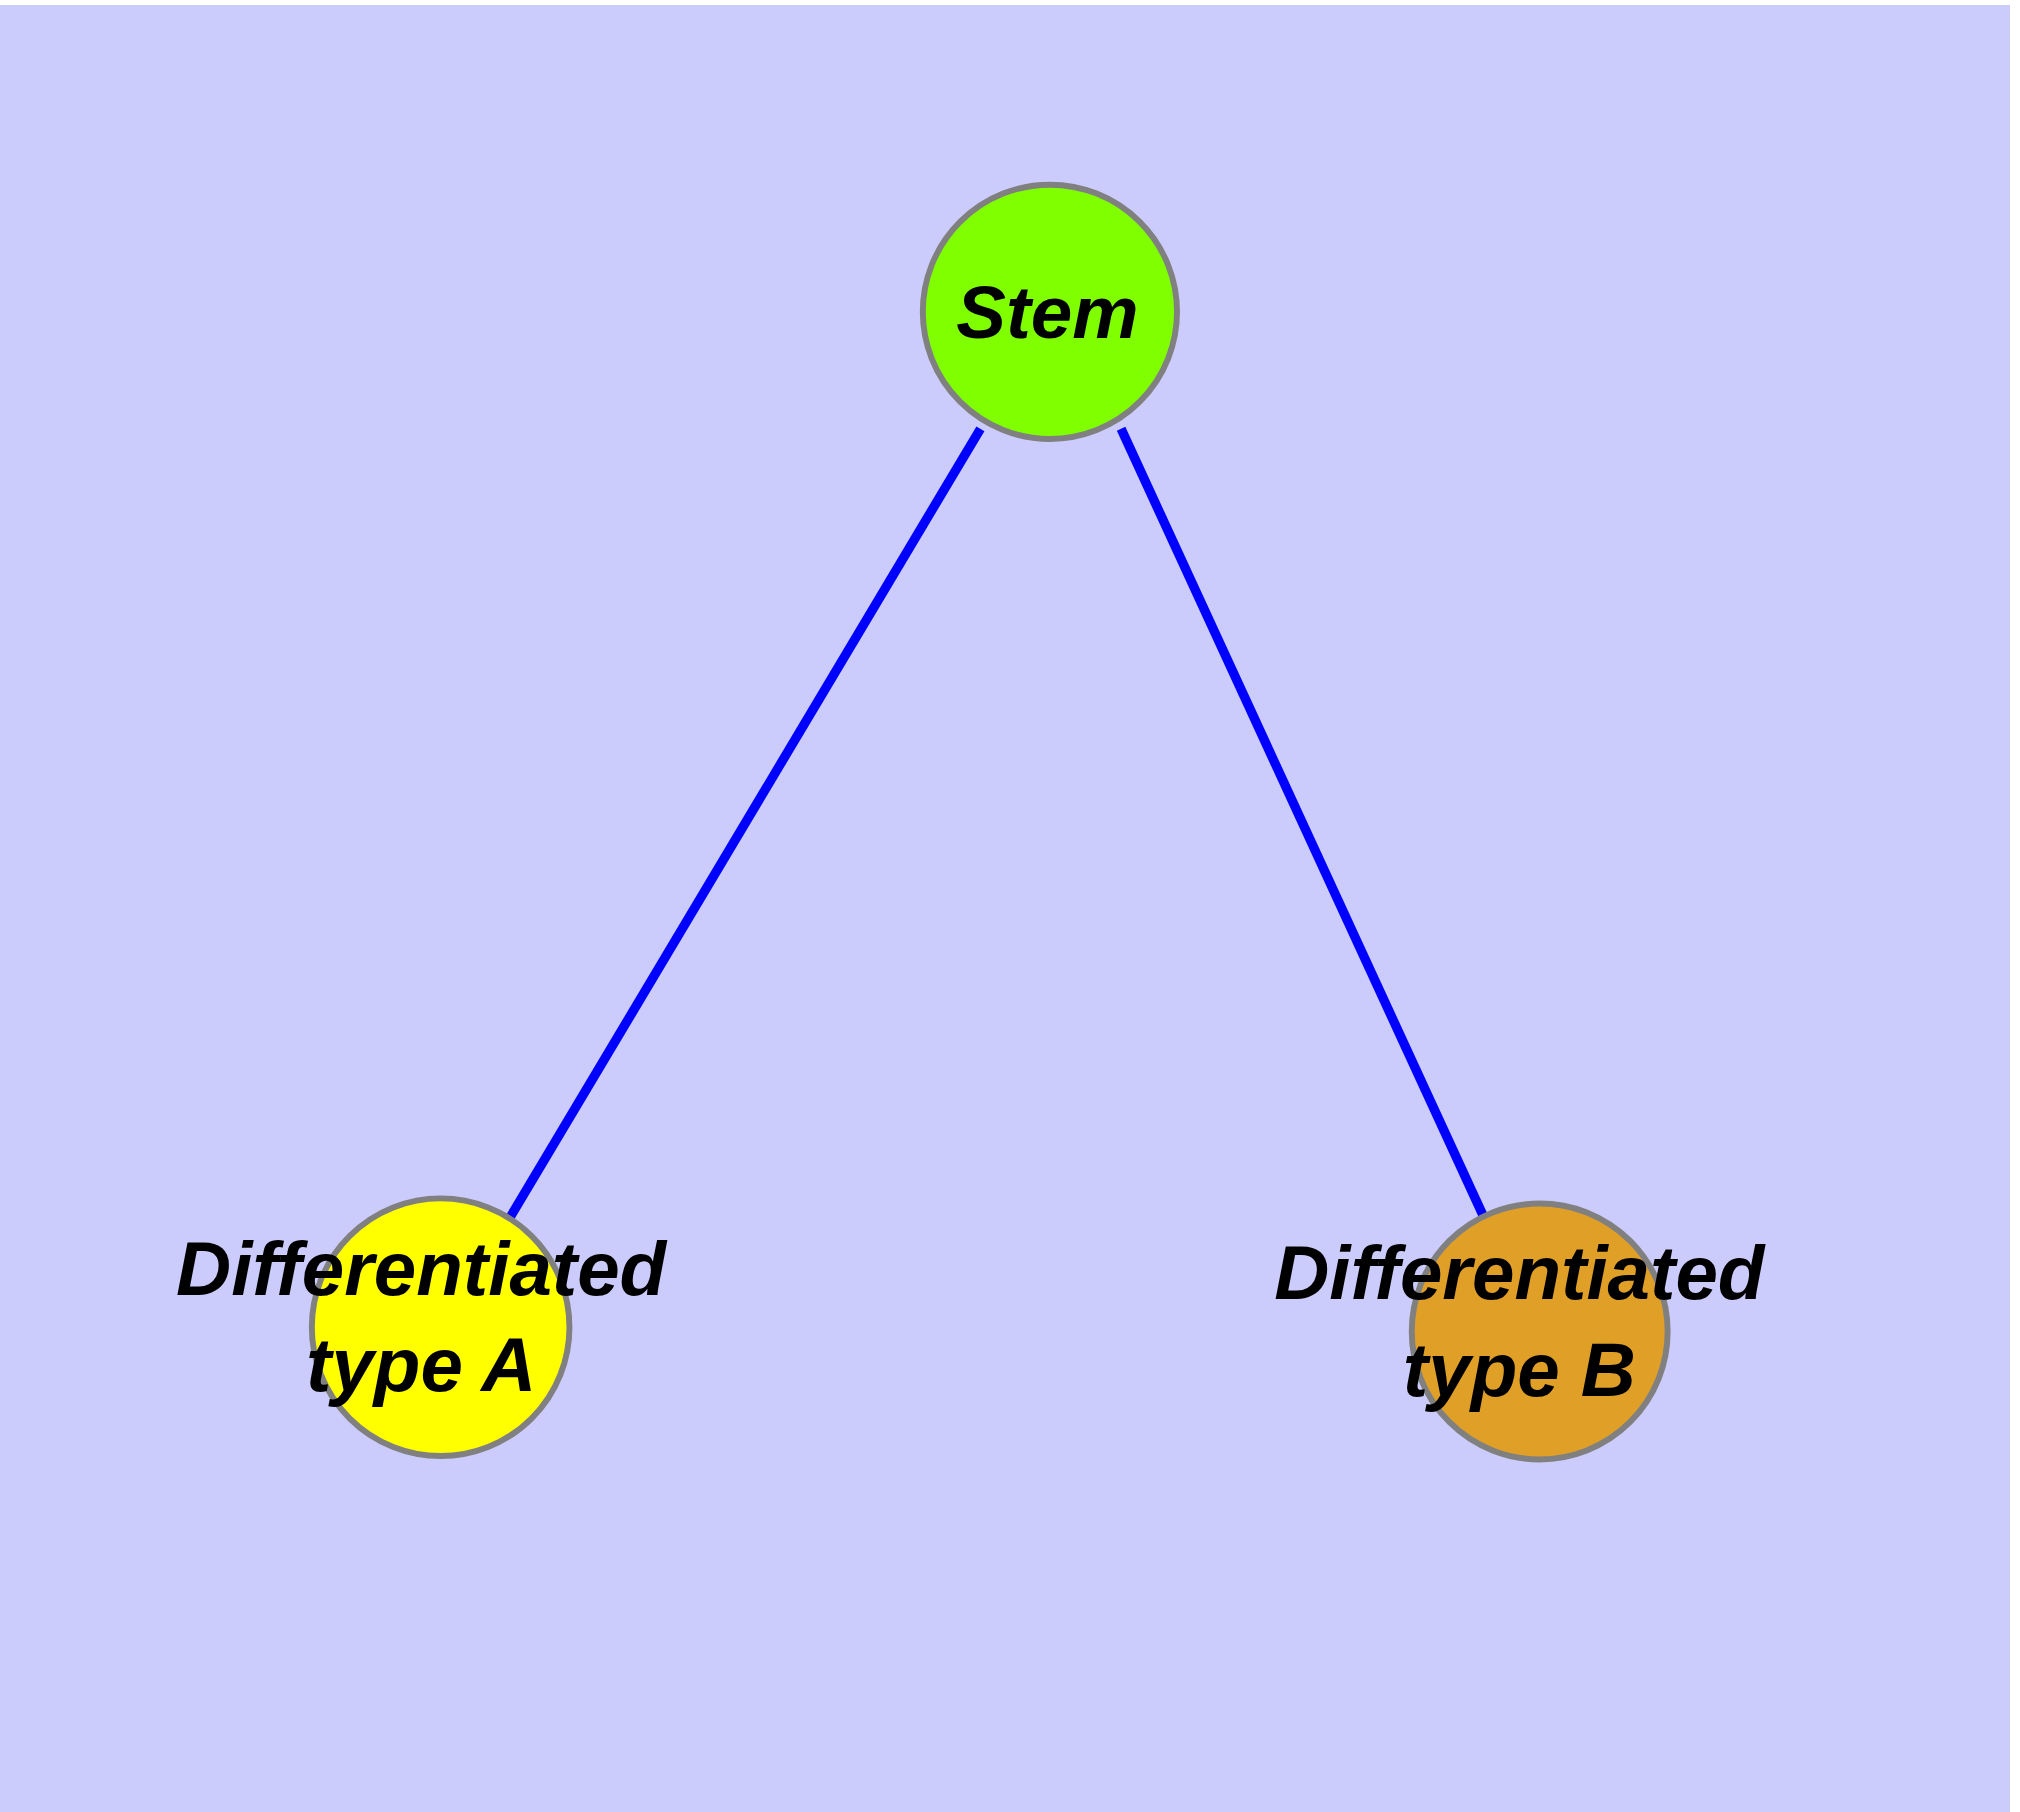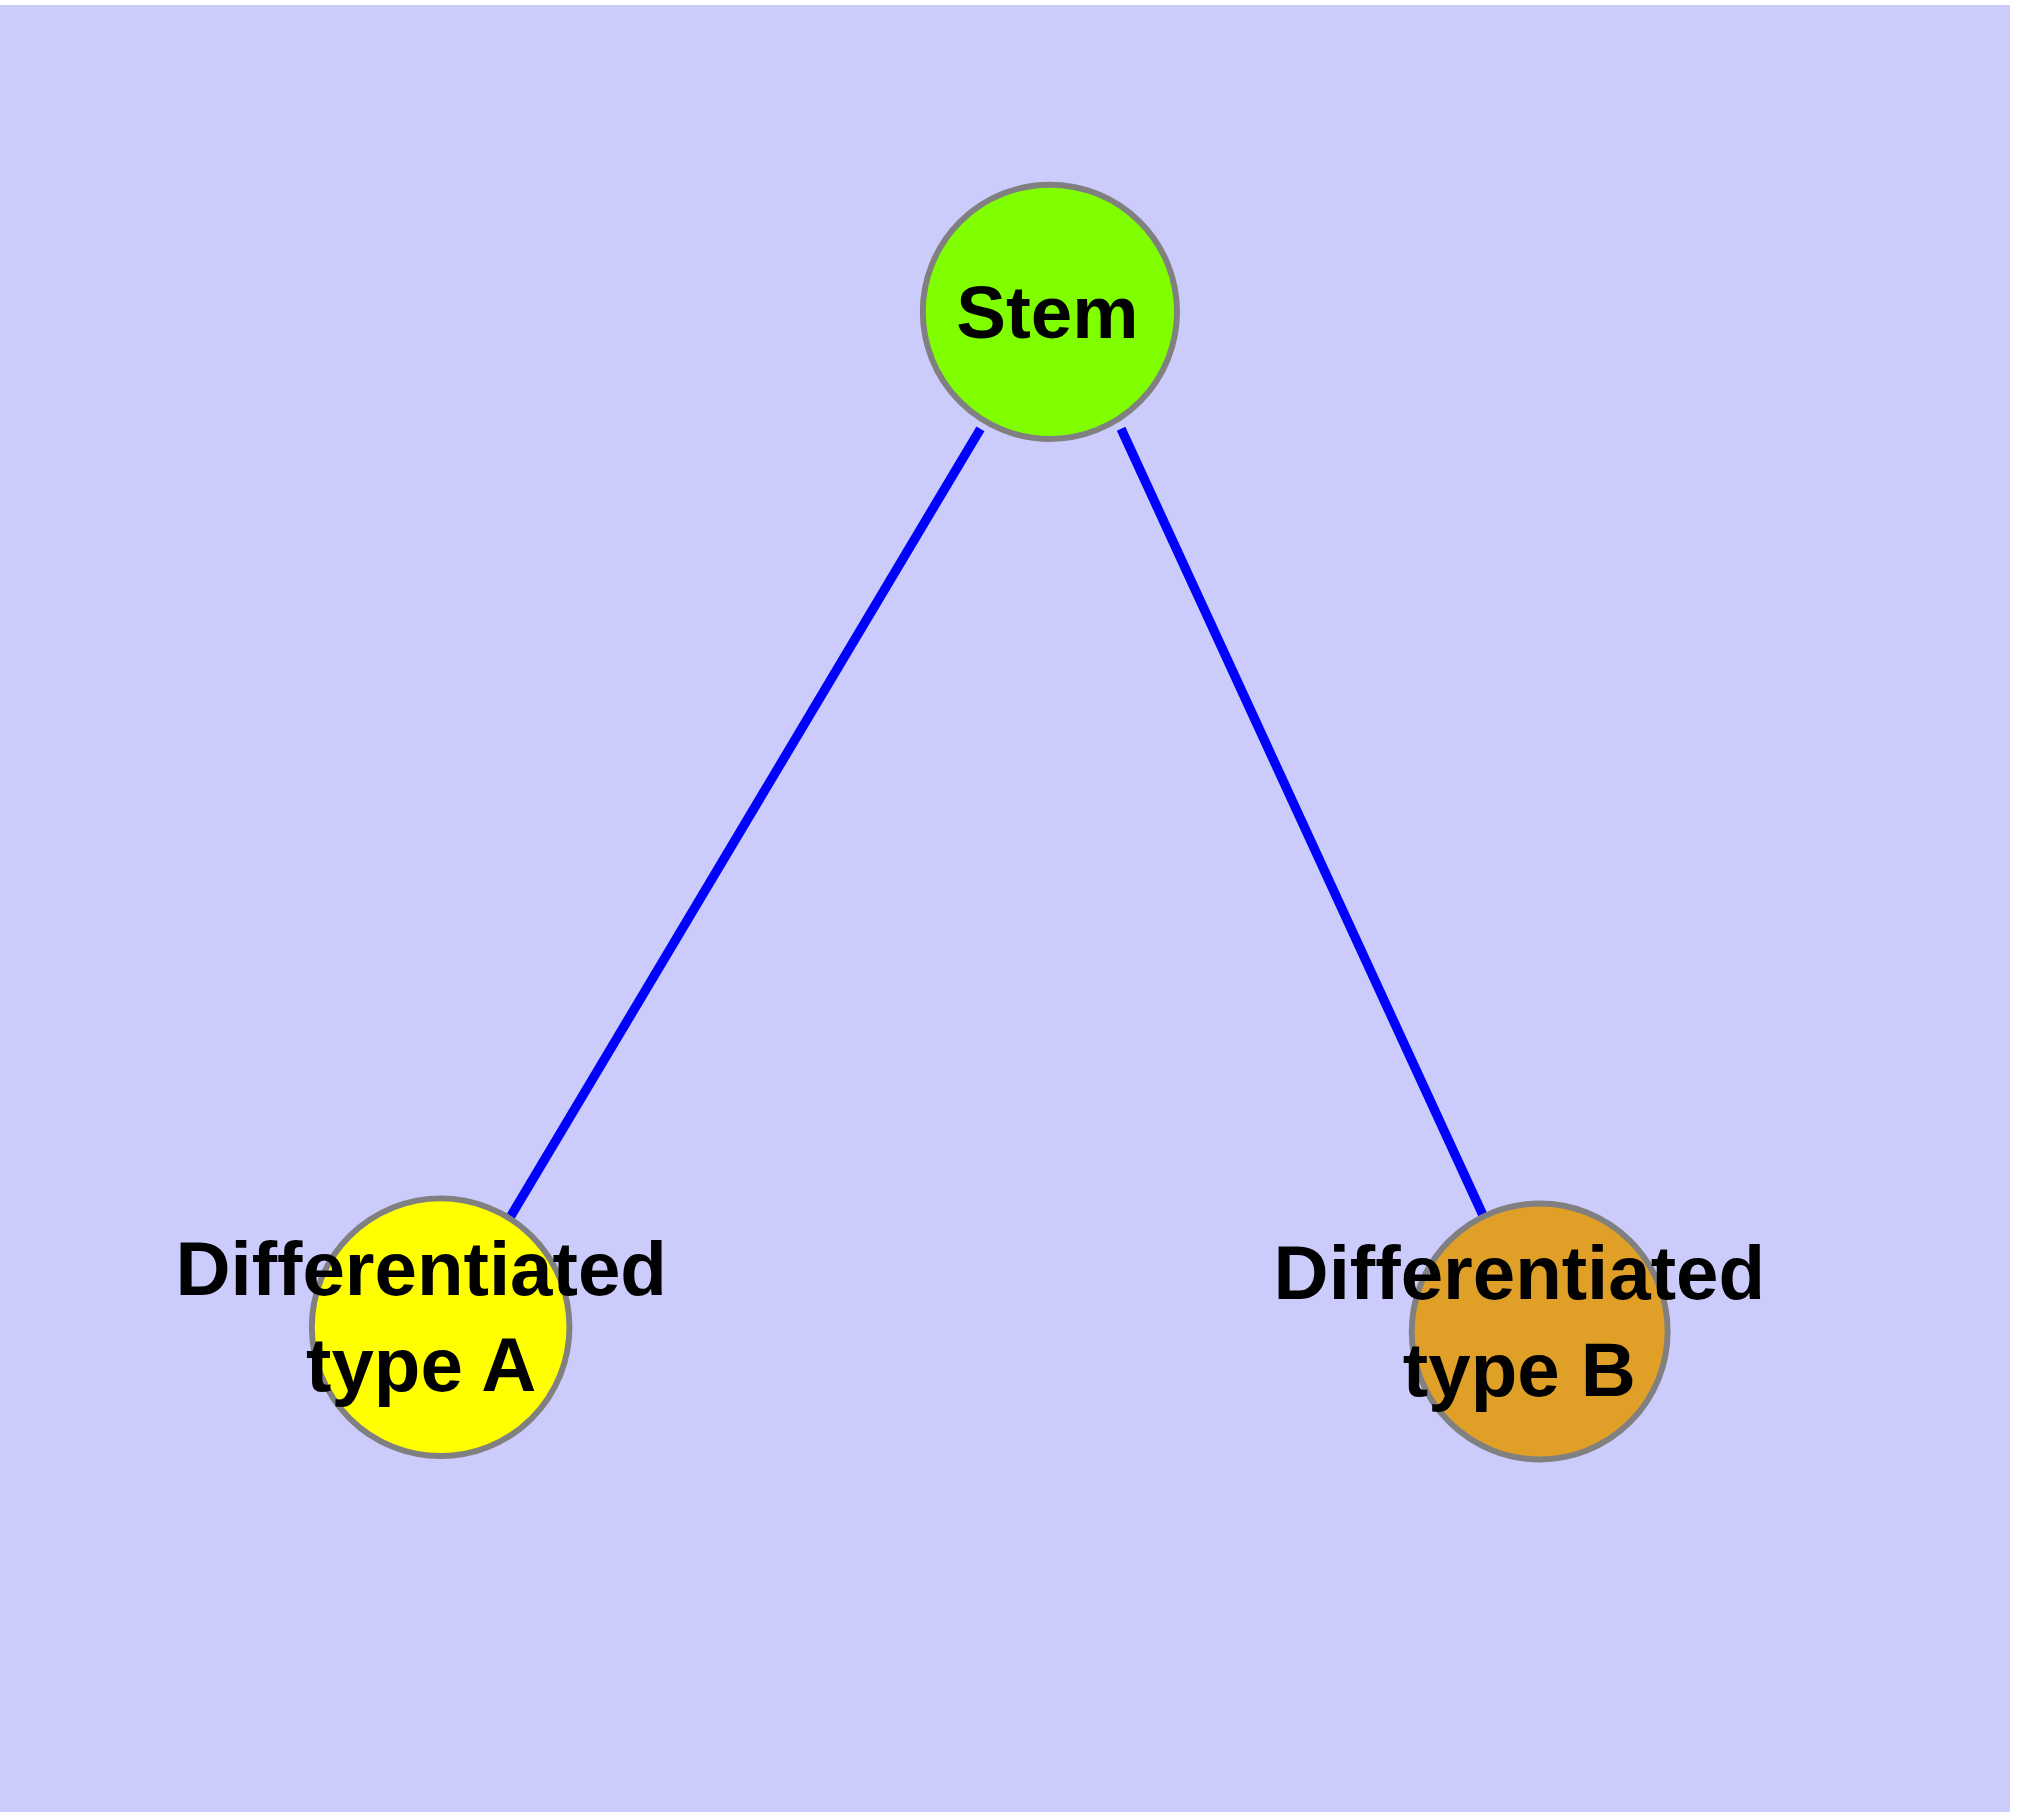--- a/index.html
+++ b/index.html
@@ -7,20 +7,21 @@
     padding: 0;
     background: #ffffff;
   }
   #stage {
     position: relative;
     width: 2021px;
     height: 1812px;
     background: #ffffff;
     overflow: hidden;
     font-family: "Liberation Sans", sans-serif;
+    font-style: italic;
   }
   #canvas {
     position: absolute;
     left: 0;
     top: 5.1px;
     width: 2010px;
     height: 1807px;
     background: #ccccfc;
   }
   #graph-svg {

